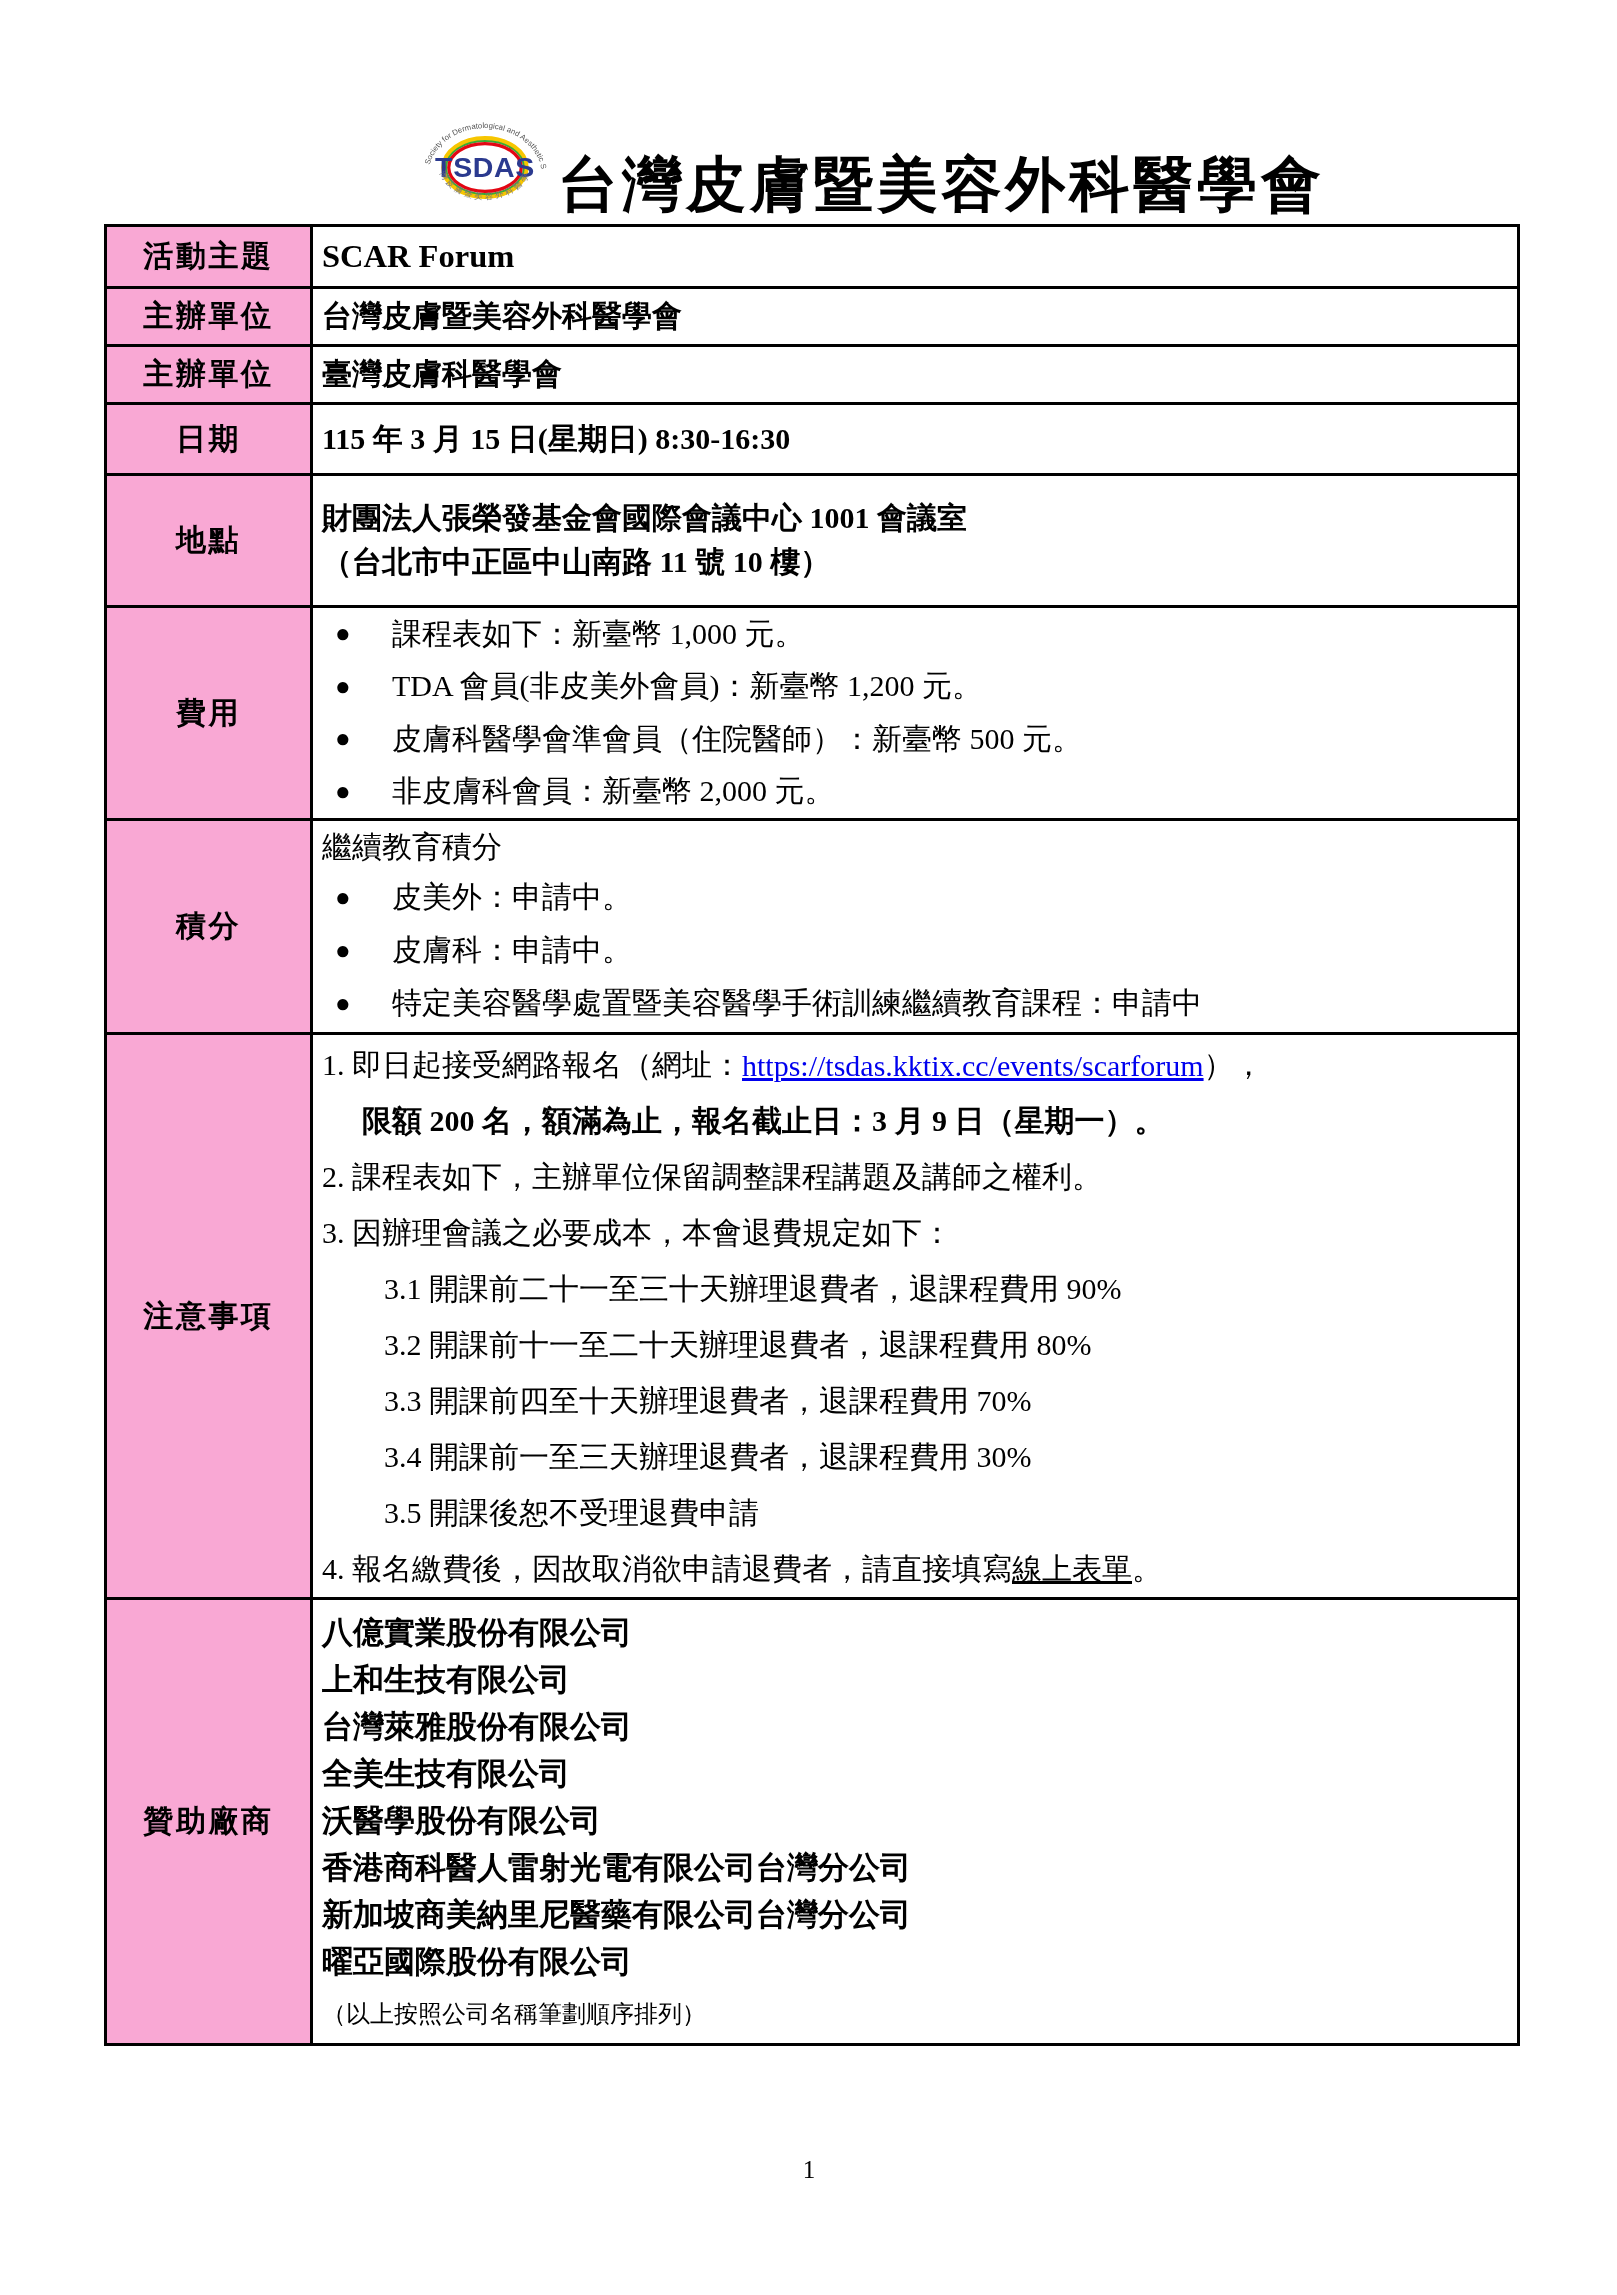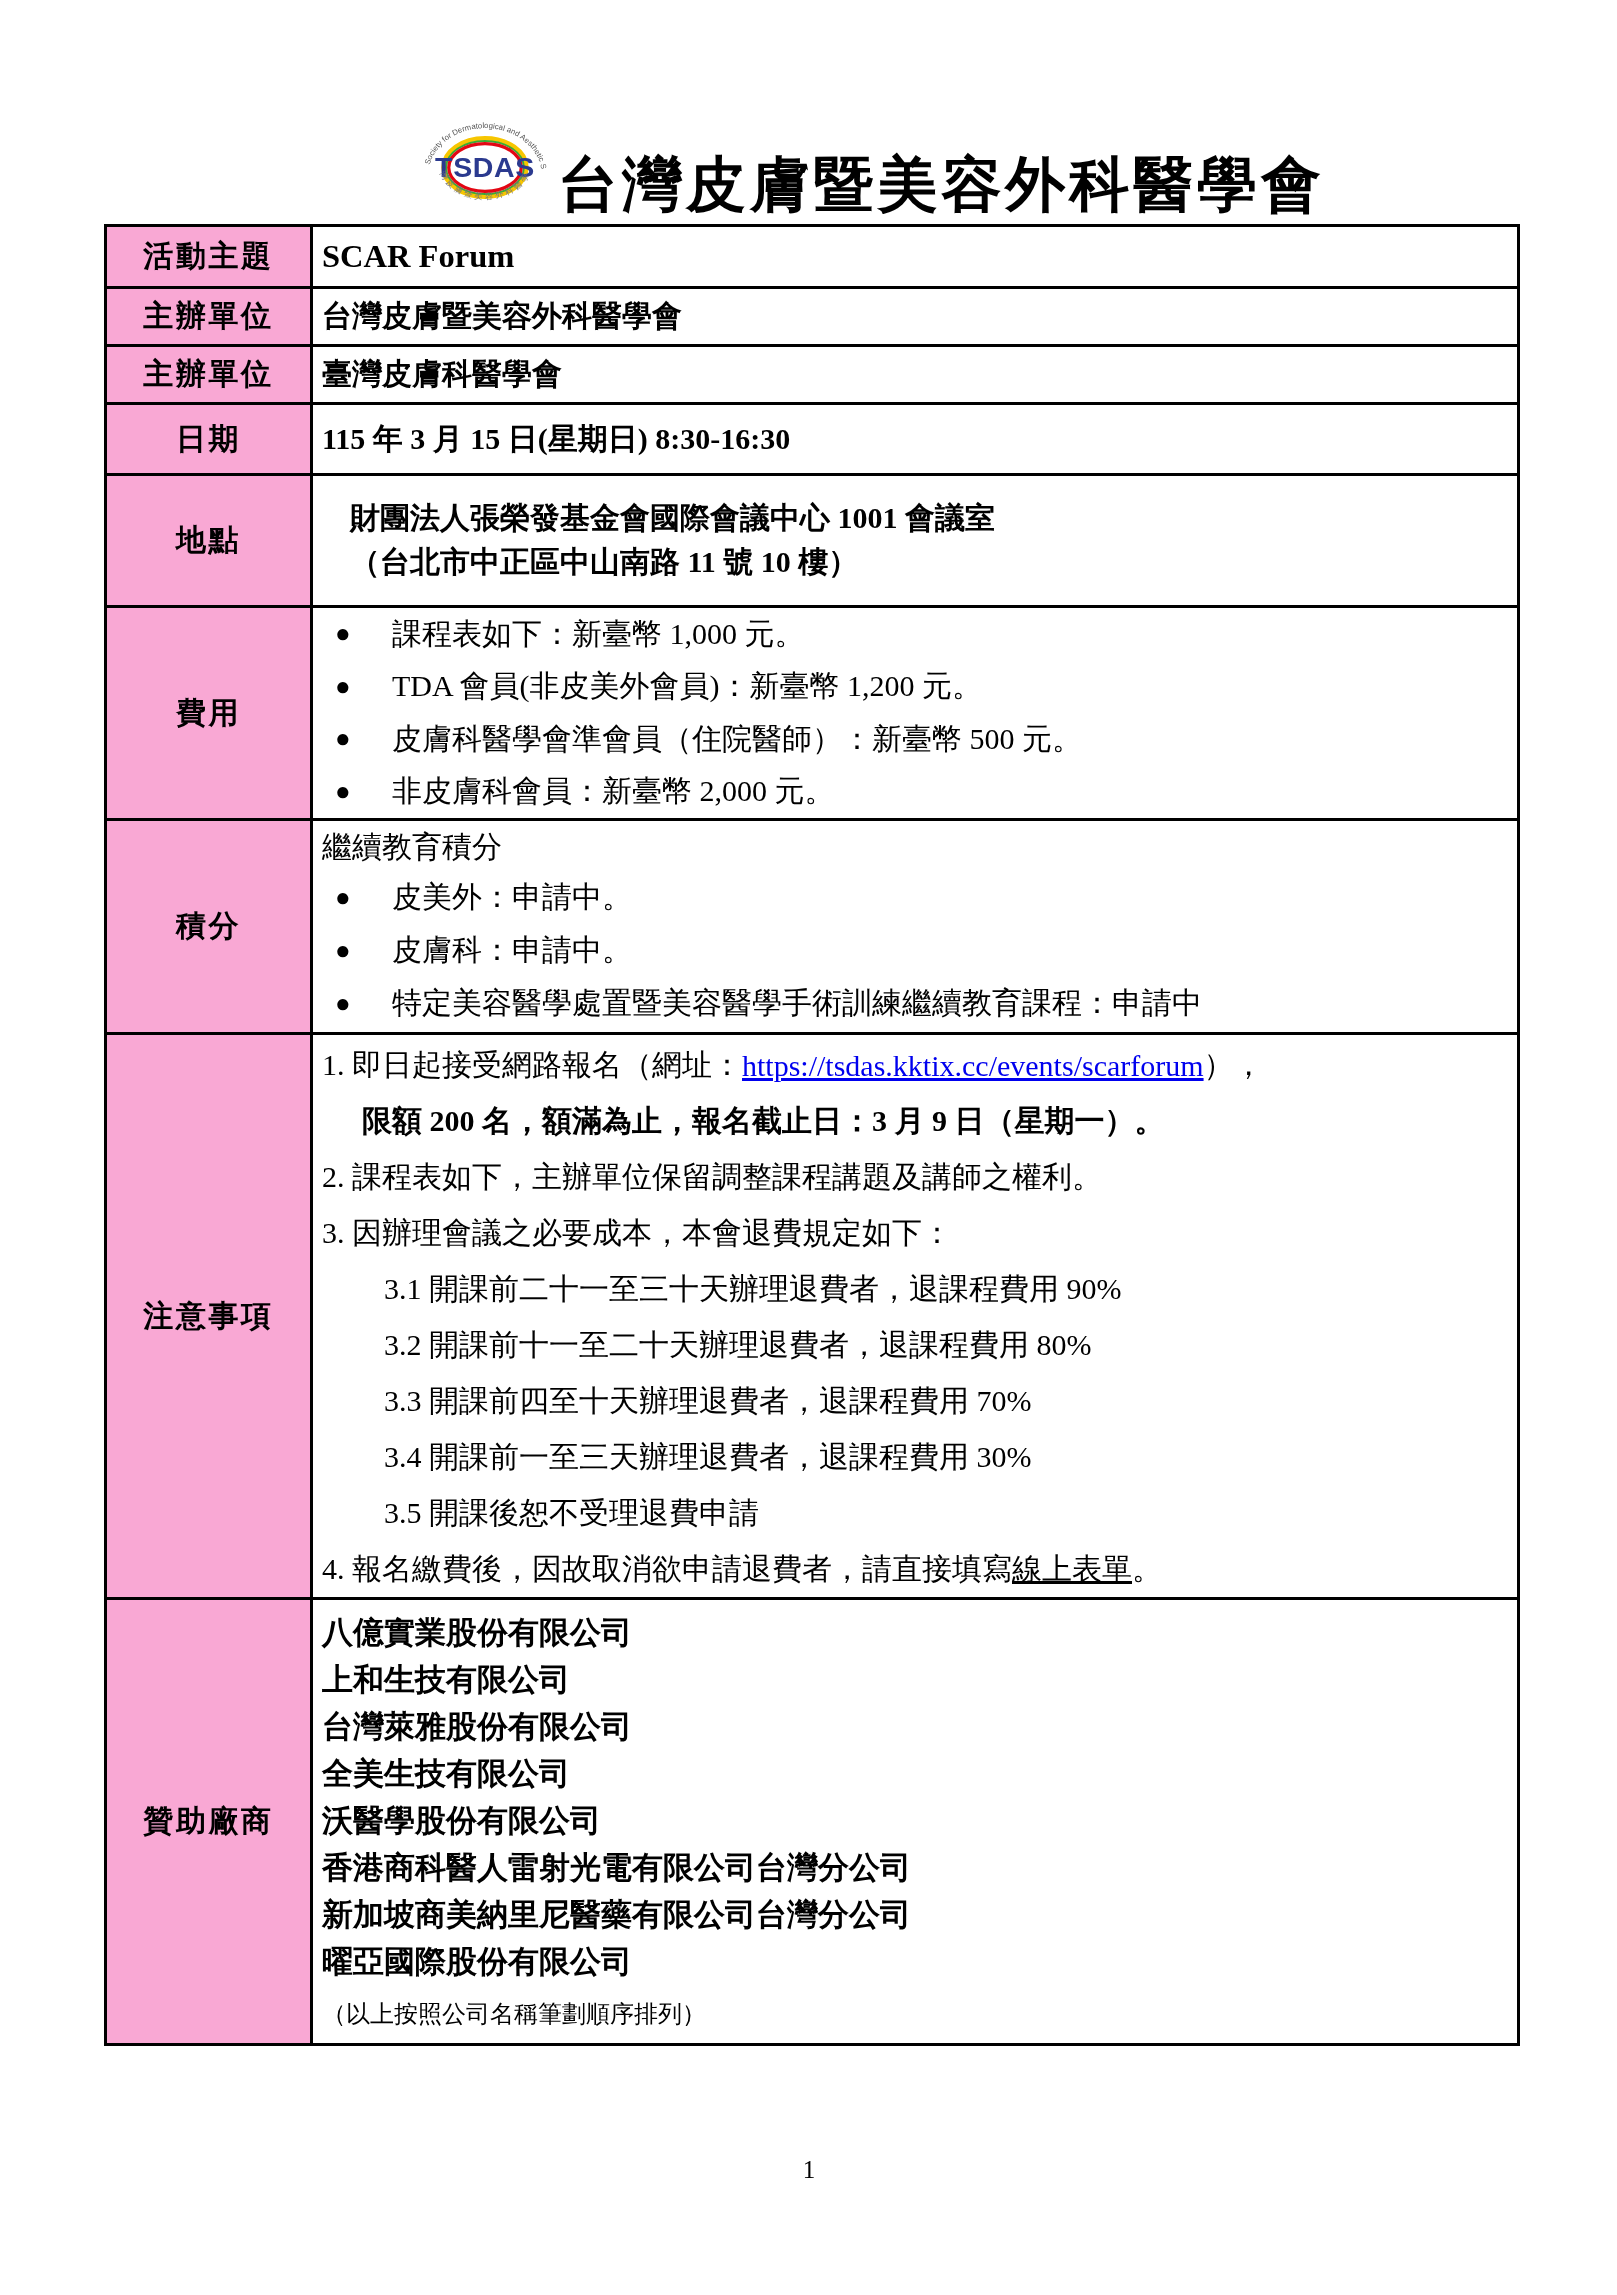--- a/index.html
+++ b/index.html
@@ -68,21 +68,21 @@
   .bold{font-weight:bold;}
   .r1{height:62px;}
   .r2{height:58px;}
   .r3{height:58px;}
   .r4{height:71px;}
   .r5{height:132px;}
   .r6{height:213px;}
   .r7{height:214px;}
   .r8{height:565px;}
   .r9{height:443px;}
-  .r5 .content{gap:3px;margin-left:28px;}
+  .r5 .content{gap:3px;}
   .bullet-line{
     display:flex;
     align-items:center;
     height:53px;
   }
   .bullet-dot{
     font-size:26px;
     margin-left:13px;
     width:57px;
     flex:none;

